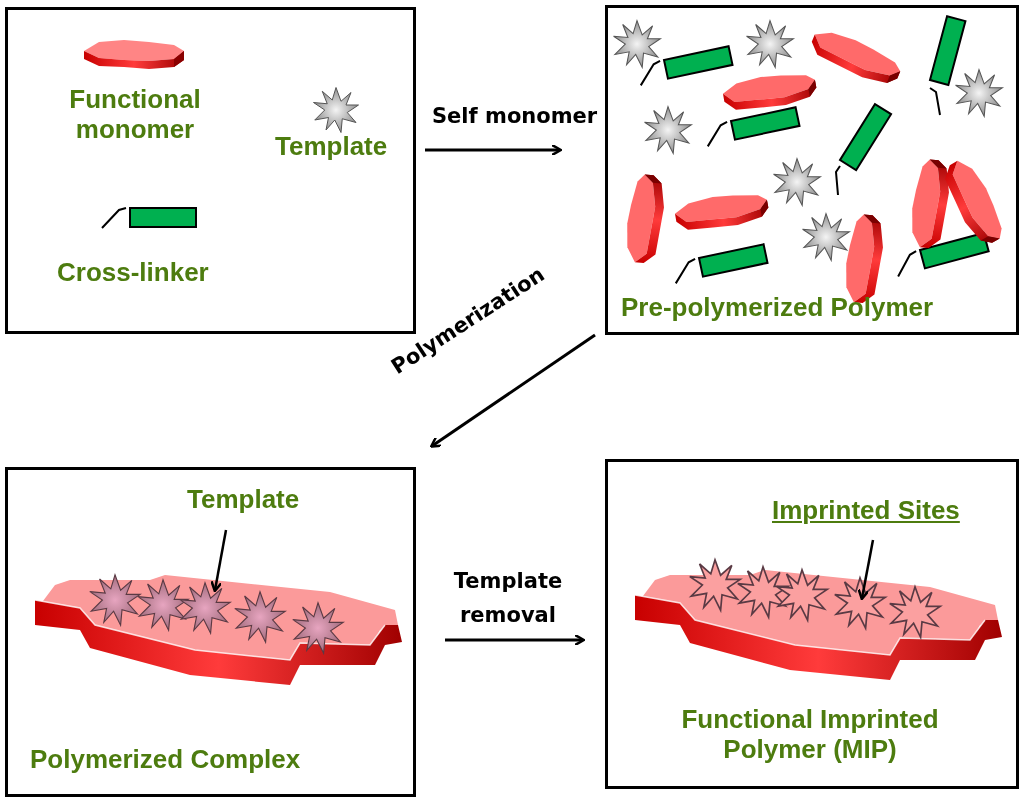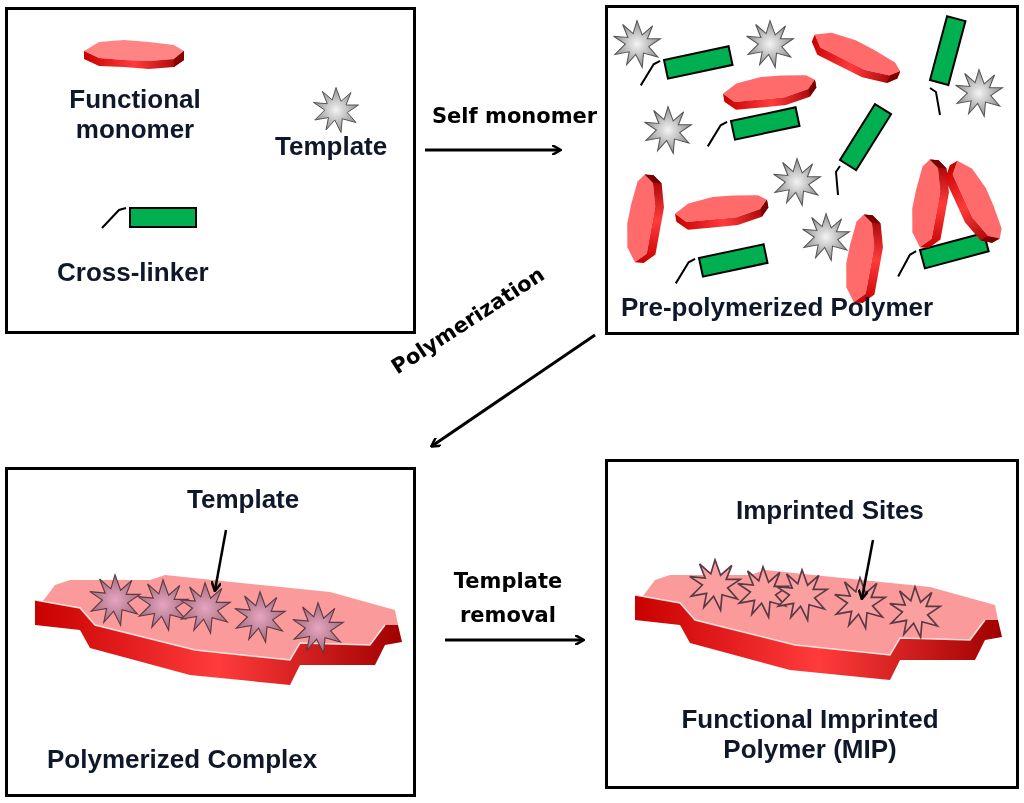--- a/index.html
+++ b/index.html
@@ -1,18 +1,18 @@
 <!DOCTYPE html>
 <html><head>
 <meta charset="utf-8">
 <style>
   html, body { margin:0; padding:0; background:#ffffff; }
   body { width:1024px; height:803px; position:relative; overflow:hidden; font-family:"Liberation Sans", sans-serif; }
   .panel { position:absolute; border:3px solid #000; background:#fff; box-sizing:border-box; }
-  .lbl { position:absolute; font-family:"Liberation Sans", sans-serif; font-weight:bold; color:#0f172a; font-size:26px; line-height:1.15; white-space:nowrap; }
+  .lbl { position:absolute; font-family:"Liberation Sans", sans-serif; font-weight:bold; color:#4d7c0f; font-size:26px; line-height:1.15; white-space:nowrap; }
   .lbl-c { text-align:center; }
   .arrow-lbl { position:absolute; font-family:"DejaVu Sans", sans-serif; font-weight:bold; color:#000; font-size:21px; white-space:nowrap; }
   svg.layer { position:absolute; left:0; top:0; }
 </style>
 </head>
 <body>
 
 <svg class="layer" width="1024" height="803" viewBox="0 0 1024 803">
   <defs>
     <radialGradient id="gStar" cx="50%" cy="50%" r="50%">
@@ -122,22 +122,22 @@
 <div class="panel" style="left:605px;top:459px;width:414px;height:330px;background:transparent;"></div>
 
 <div class="lbl lbl-c" style="left:55px;top:85px;width:160px;white-space:pre-line;">Functional
 monomer</div>
 <div class="lbl" style="left:275px;top:132px;">Template</div>
 <div class="lbl" style="left:57px;top:258px;">Cross-linker</div>
 
 <div class="lbl" style="left:621px;top:293px;">Pre-polymerized Polymer</div>
 
 <div class="lbl" style="left:187px;top:485px;">Template</div>
-<div class="lbl" style="left:47px;top:745px;text-align:right;">Polymerized Complex</div>
+<div class="lbl" style="left:30px;top:745px;text-align:right;">Polymerized Complex</div>
 
-<div class="lbl" style="left:736px;top:496px;">Imprinted Sites</div>
+<div class="lbl" style="left:772px;top:496px;text-decoration:underline;">Imprinted Sites</div>
 <div class="lbl lbl-c" style="left:630px;top:705px;width:360px;white-space:pre-line;">Functional Imprinted
 Polymer (MIP)</div>
 
 <div class="arrow-lbl" style="left:432px;top:104px;">Self monomer</div>
 <div class="arrow-lbl" style="left:400px;top:355px;transform:rotate(-33deg);transform-origin:left bottom;">Polymerization</div>
 <div class="arrow-lbl" style="left:443px;top:565px;width:130px;text-align:center;white-space:pre-line;line-height:1.6;">Template
 removal</div>
 
 </body></html>

